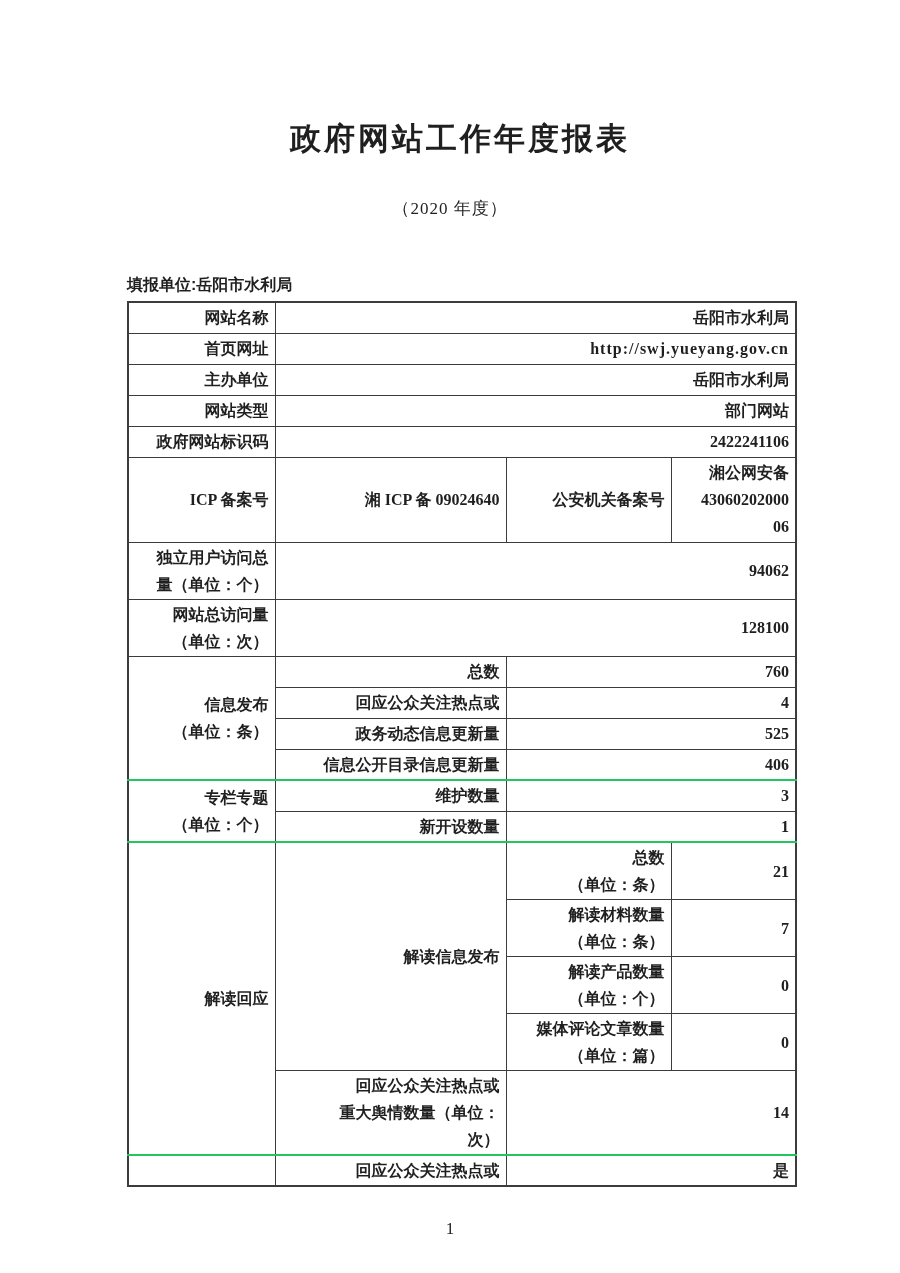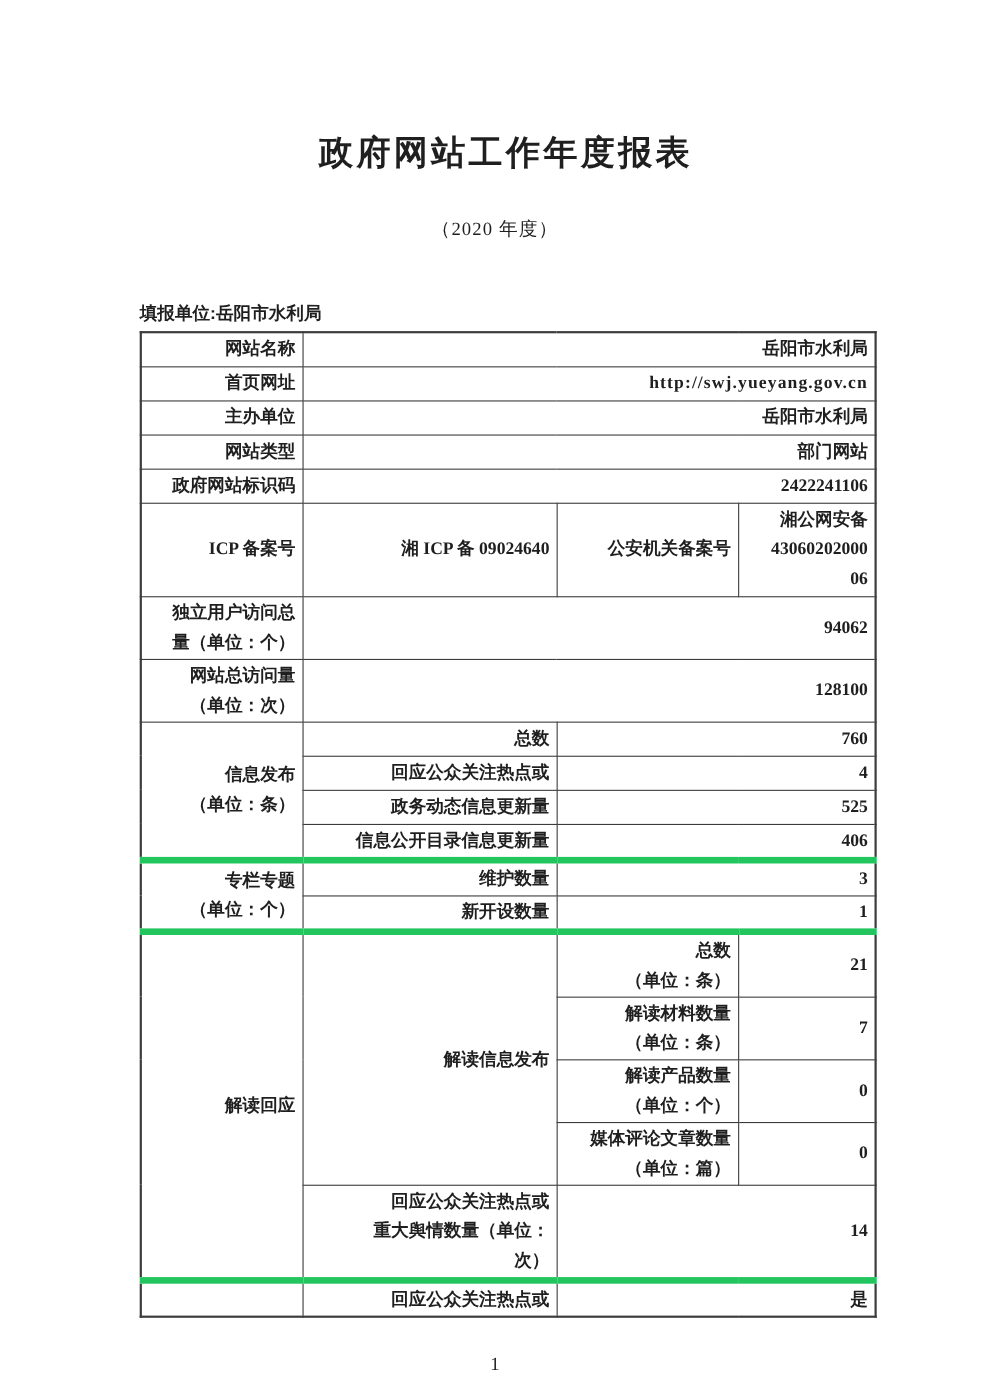--- a/index.html
+++ b/index.html
@@ -52,21 +52,21 @@
     line-height: 27px;
     padding: 1px 6px;
     overflow: hidden;
     font-weight: bold;
   }
   tr.h31 { height: 31px; }
   tr.h85 { height: 85px; }
   tr.h53 { height: 53px; }
   tr.h55 { height: 55px; }
   tr.h76 { height: 76px; }
-  tr.thick-top td { border-top: 6px solid #22c55e; }
+  tr.thick-top td { border-top: 2px solid #22c55e; }
   td.pl { white-space: pre-line; }
   td.tl { text-align: left; padding-left: 8px; }
   td.url { letter-spacing: 1px; }
   td.lh25 { line-height: 25px; }
   .page-number {
     margin-top: 32px;
     text-align: center;
     font-size: 17px;
   }
 </style>

